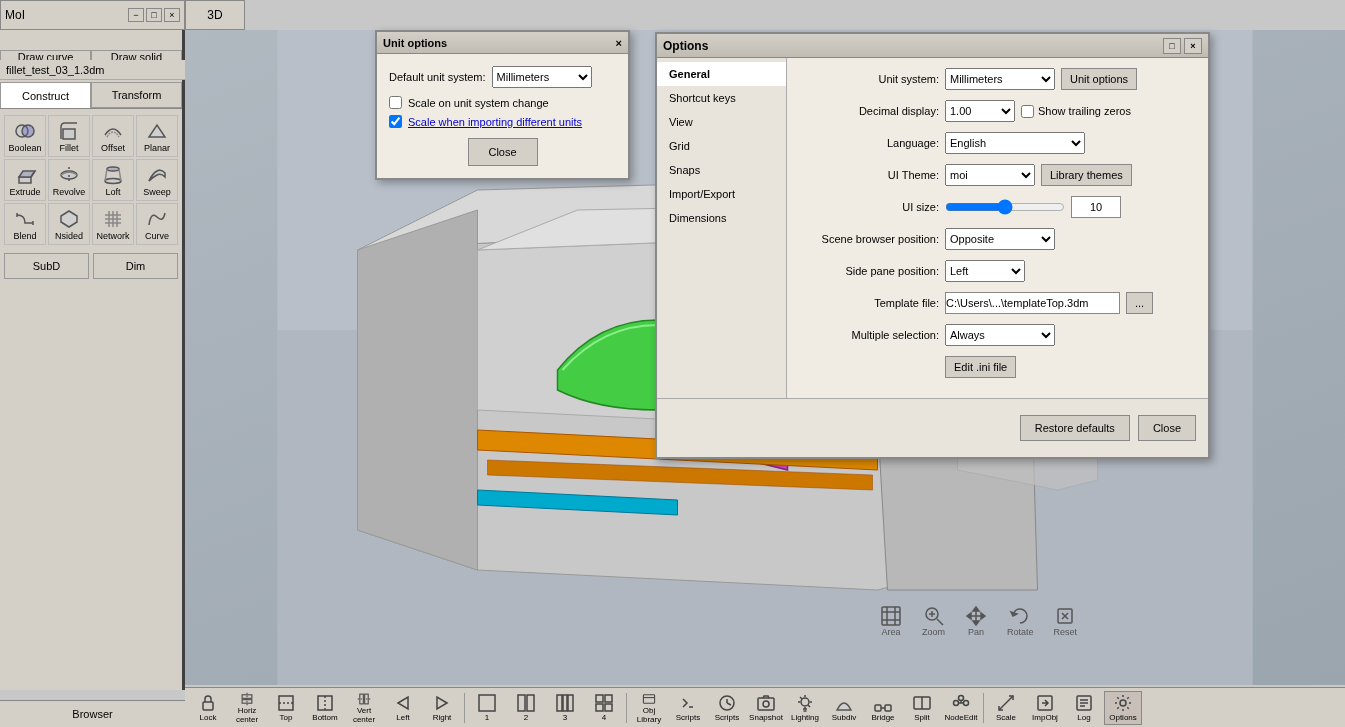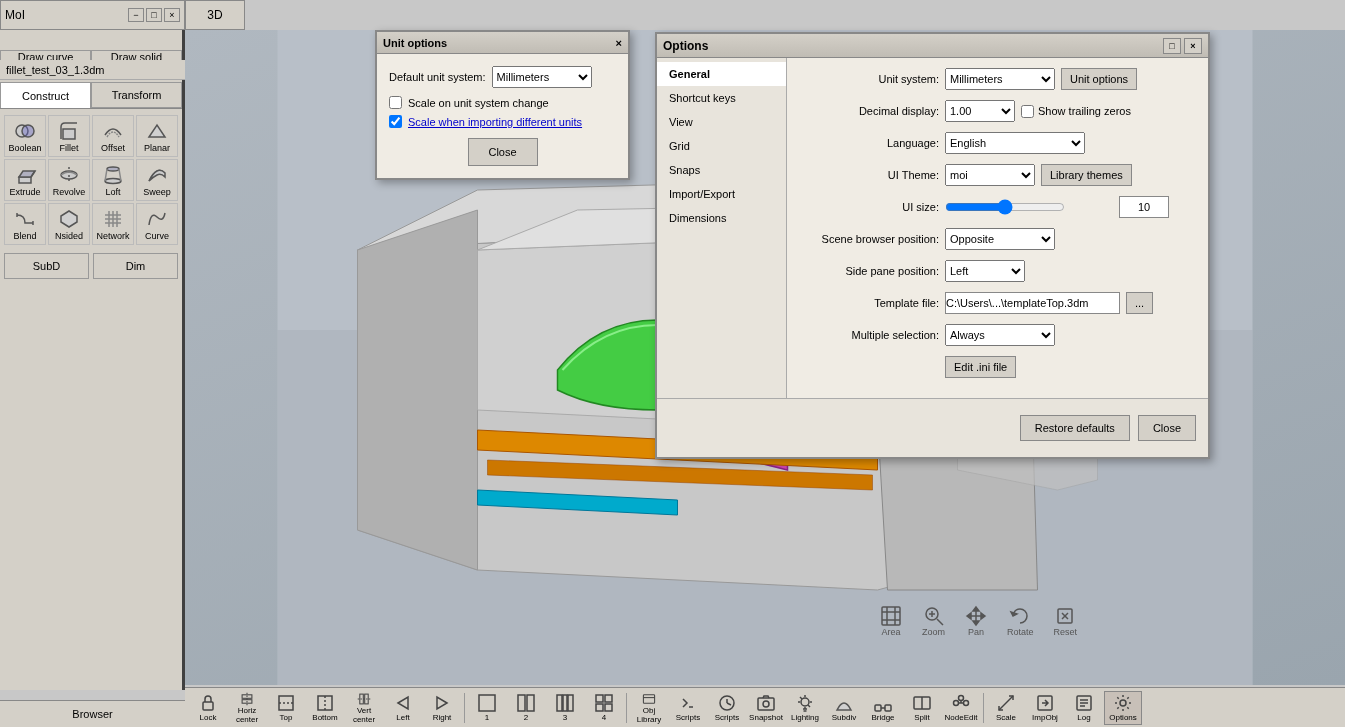--- a/index.html
+++ b/index.html
@@ -62,21 +62,21 @@
     #options-left { width: 130px; background: #e8e4dc; border-right: 1px solid #aaa; padding: 4px 0; }
     .opt-nav-item { padding: 6px 12px; font-size: 11px; cursor: pointer; }
     .opt-nav-item.active { background: #fff; font-weight: bold; }
 
     #options-right { flex: 1; padding: 10px 12px; }
     .opt-row { display: flex; align-items: center; margin-bottom: 10px; gap: 6px; }
     .opt-label { width: 140px; font-size: 11px; text-align: right; }
     .opt-control { display: flex; align-items: center; gap: 6px; }
     .opt-select { height: 22px; font-size: 11px; }
     .opt-btn { height: 22px; padding: 0 8px; background: #d4d0c8; border: 1px solid #888; font-size: 11px; cursor: pointer; }
-    .opt-input { width: 50px; height: 22px; font-size: 11px; border: 1px solid #888; text-align: center; margin-left: 48px; }
+    .opt-input { width: 50px; height: 22px; font-size: 11px; border: 1px solid #888; text-align: center; }
     .opt-slider { width: 120px; }
     .opt-checkbox { display: flex; align-items: center; gap: 4px; font-size: 11px; }
     .opt-checkbox input { margin: 0; }
 
     #options-footer { display: flex; justify-content: flex-end; gap: 8px; padding: 16px 12px; border-top: 1px solid #aaa; background: #e8e4dc; }
     .footer-btn { height: 26px; padding: 0 14px; background: #d4d0c8; border: 1px solid #888; font-size: 11px; cursor: pointer; }
 
     
     #area-icons { position: absolute; bottom: 48px; left: 695px; display: flex; gap: 20px; }
     .area-icon-wrap { display: flex; flex-direction: column; align-items: center; font-size: 9px; color: #555; }

